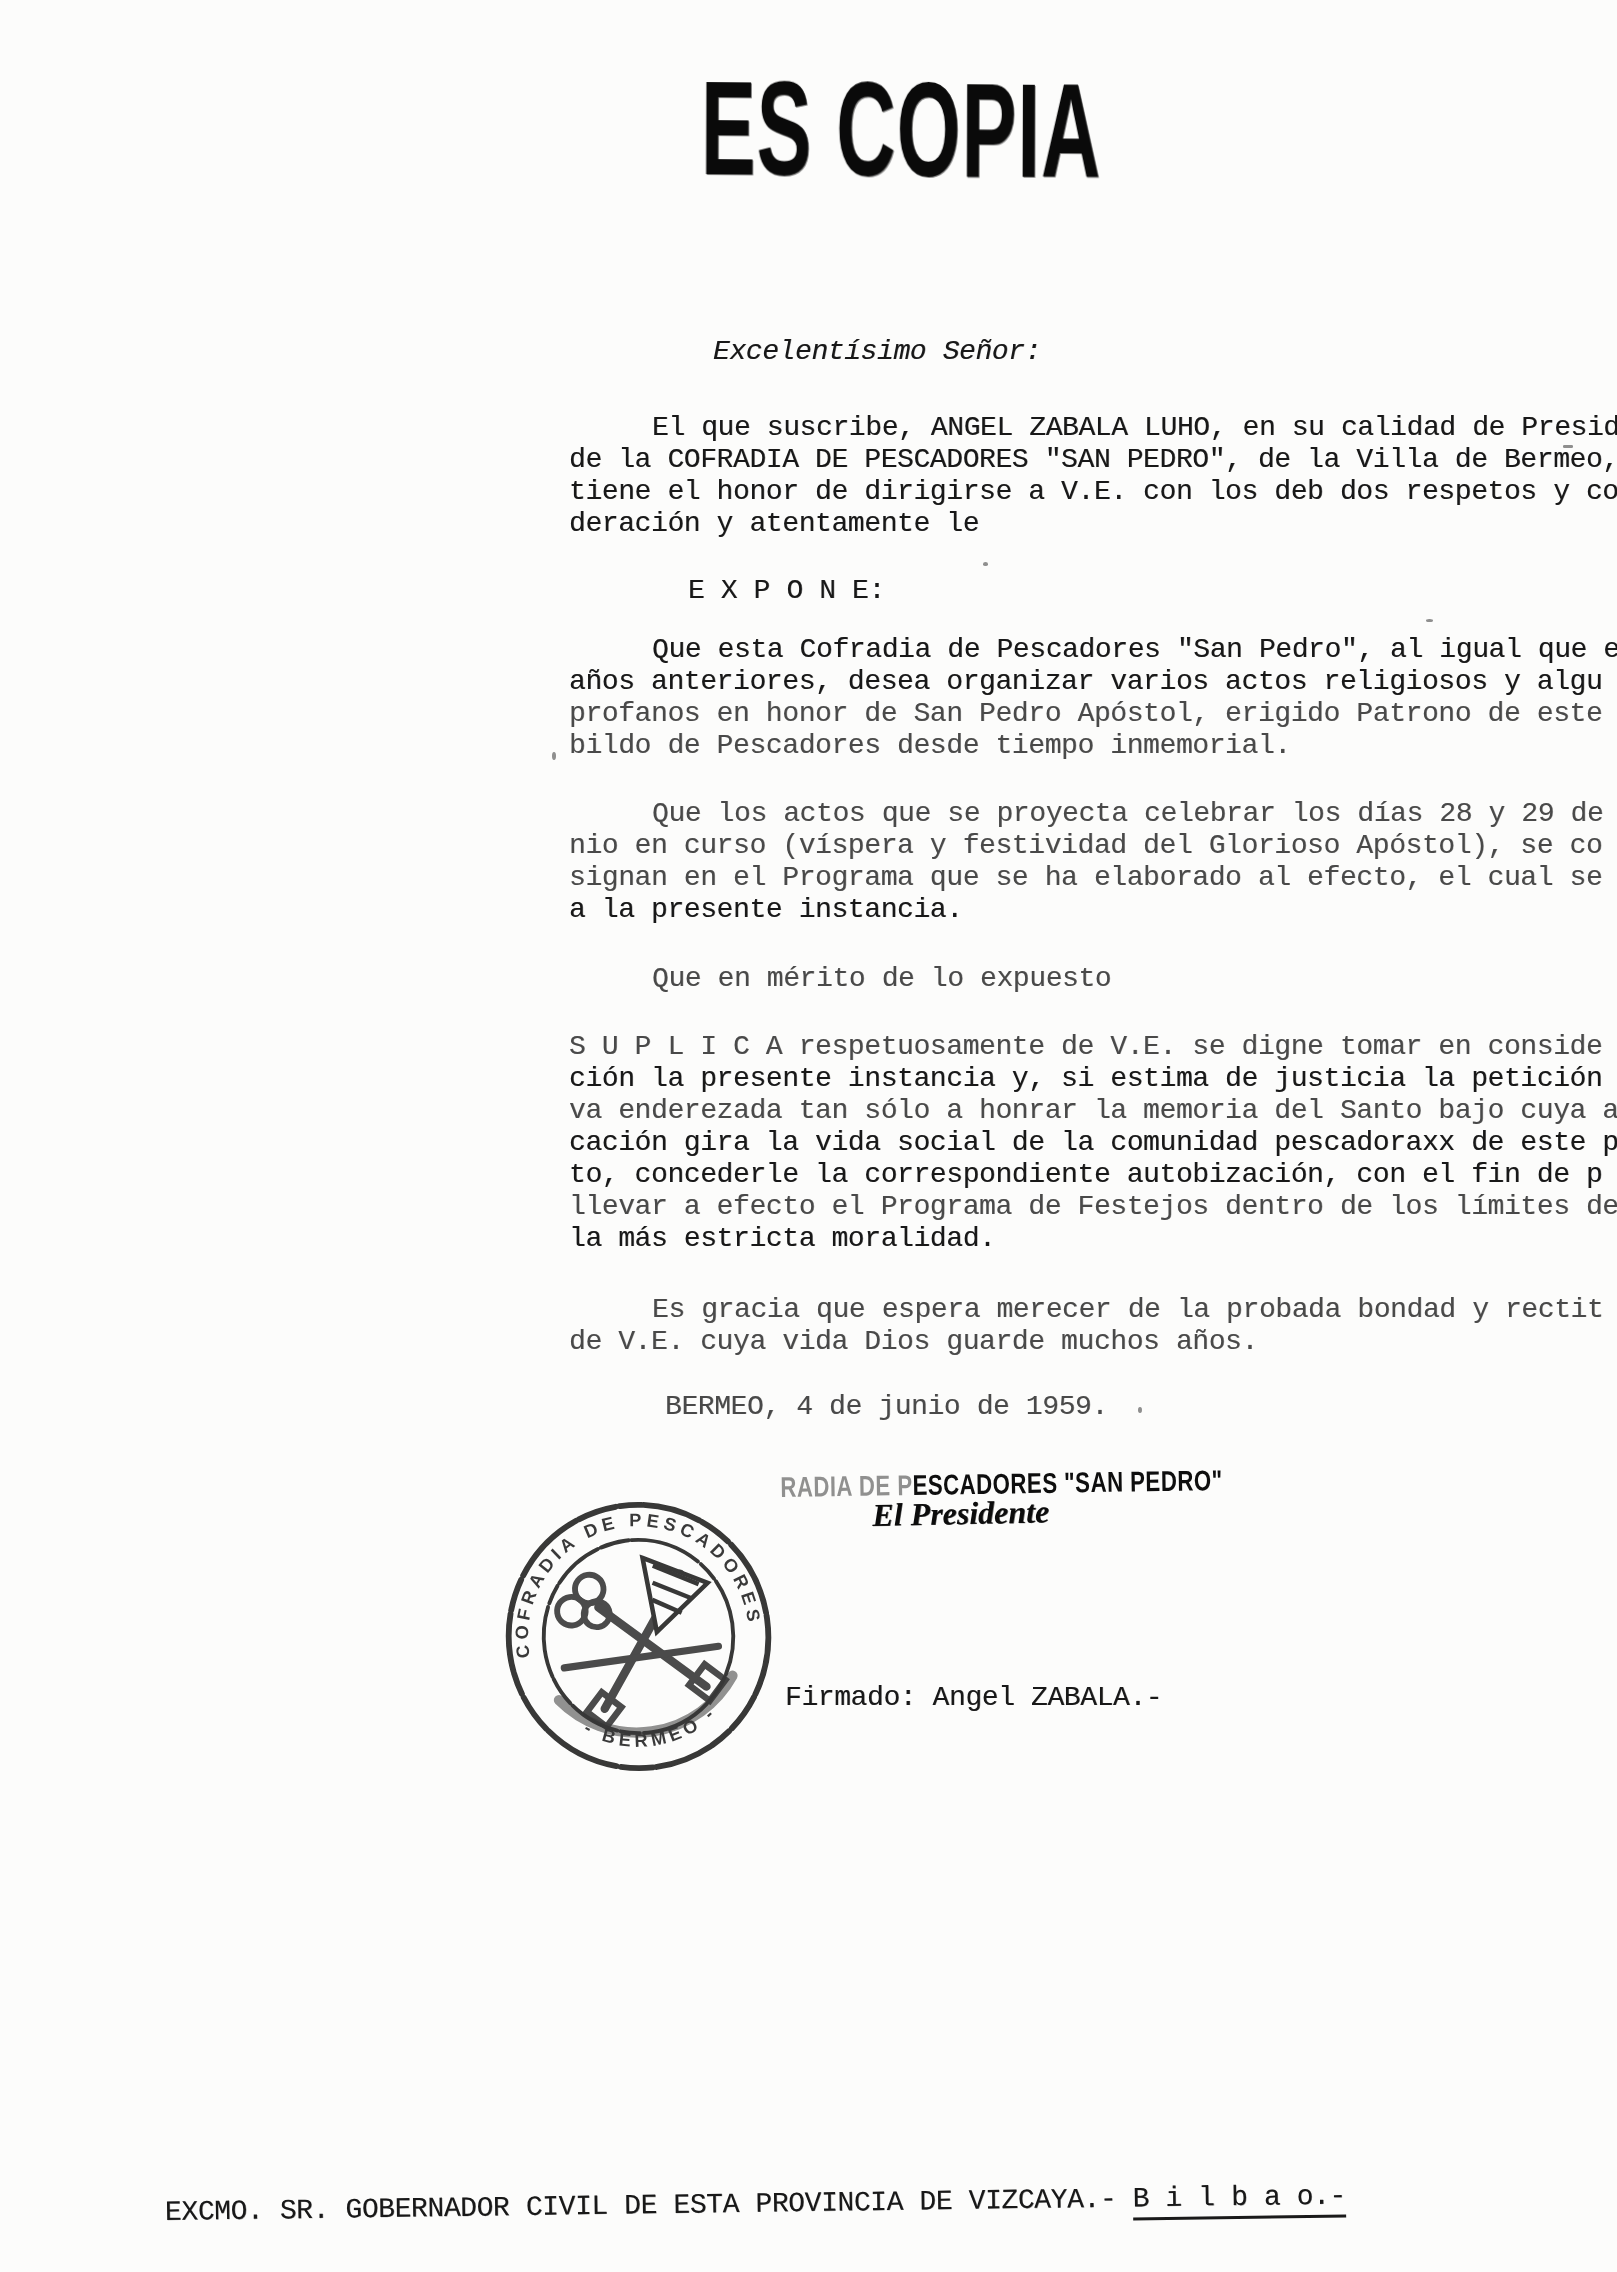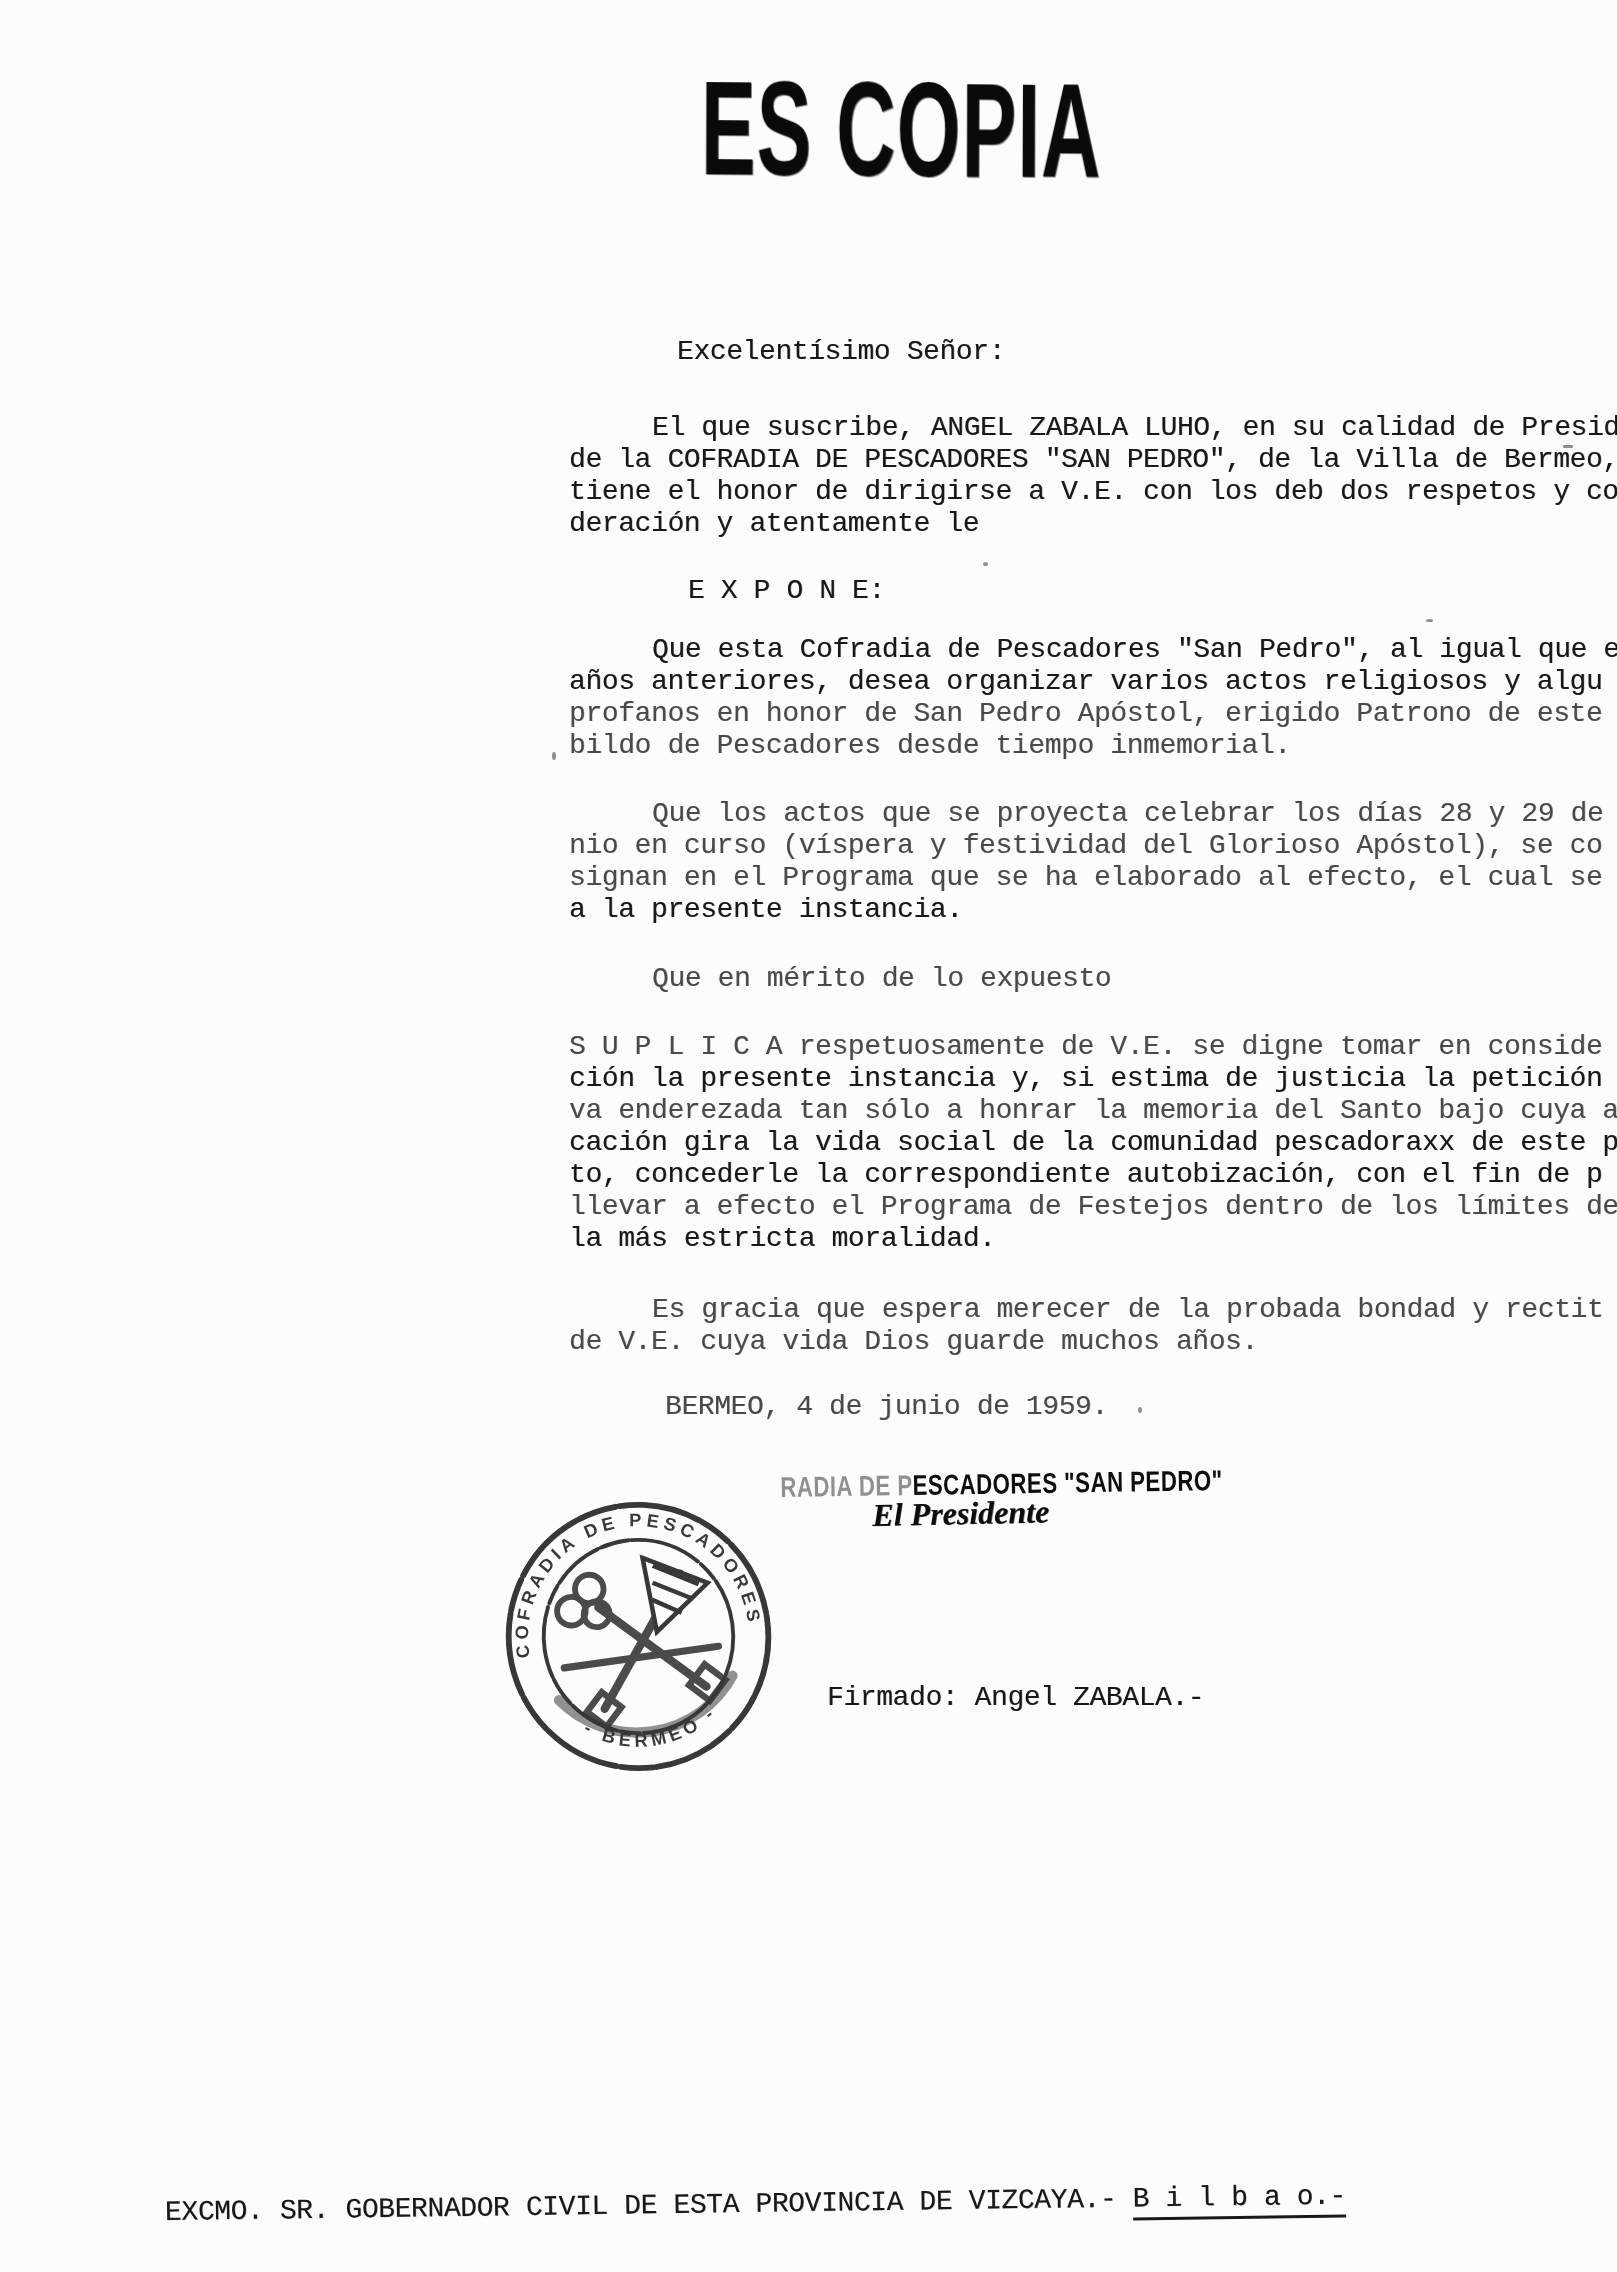--- a/index.html
+++ b/index.html
@@ -33,21 +33,21 @@
      fill:#181818;letter-spacing:7px;}
   .speck{position:absolute;background:#222;border-radius:50%;opacity:.5;}
 </style>
 </head>
 <body>
 
 <div class="page">
 
   <div class="escopia">ES COPIA</div>
 
-  <div class="t" style="left:677px;top:336px;">Excelentísimo Señor:</div>
+  <div class="t" style="left:713px;top:336px;font-style:italic;">Excelentísimo Señor:</div>
 
   <div class="block" style="top:412px;">
     <div class="t line indent" style="position:relative;">El que suscribe, ANGEL ZABALA LUHO, en su calidad de Presid</div>
     <div class="t line" style="position:relative;">de la COFRADIA DE PESCADORES "SAN PEDRO", de la Villa de Bermeo,</div>
     <div class="t line" style="position:relative;">tiene el honor de dirigirse a V.E. con los deb dos respetos y co</div>
     <div class="t line" style="position:relative;">deración y atentamente le</div>
   </div>
 
   <div class="t" style="left:688px;top:575px;">E X P O N E:</div>
 
@@ -117,21 +117,21 @@
       <line x1="95" y1="247" x2="335" y2="247" stroke-width="11"></line>
     </g>
     <g stroke="#161616" fill="#fcfcfb" stroke-width="7">
       <polygon points="238,96 332,148 244,212"></polygon>
       <line x1="252" y1="110" x2="318" y2="148"></line>
       <line x1="248" y1="136" x2="304" y2="168"></line>
       <line x1="244" y1="162" x2="286" y2="188"></line>
     </g>
   </svg>
 
-  <div class="t" style="left:785px;top:1682px;margin-left:42px;">Firmado: Angel ZABALA.-</div>
+  <div class="t" style="left:785px;top:1682px;">Firmado: Angel ZABALA.-</div>
 
   <div class="t footer"><span>EXCMO. SR. GOBERNADOR CIVIL DE ESTA PROVINCIA DE VIZCAYA.- </span><span class="city">B i l b a o.-</span></div>
 
   <div class="speck" style="left:983px;top:562px;width:5.2px;height:3.9px;"></div>
   <div class="speck" style="left:1563px;top:445px;width:10.4px;height:3.2px;border-radius:1.3px;"></div>
   <div class="speck" style="left:1426px;top:619px;width:6.5px;height:3.2px;"></div>
   <div class="speck" style="left:552px;top:752px;width:3.9px;height:7.8px;"></div>
   <div class="speck" style="left:1138px;top:1407px;width:3.9px;height:5.8px;"></div>
 
 </div>

